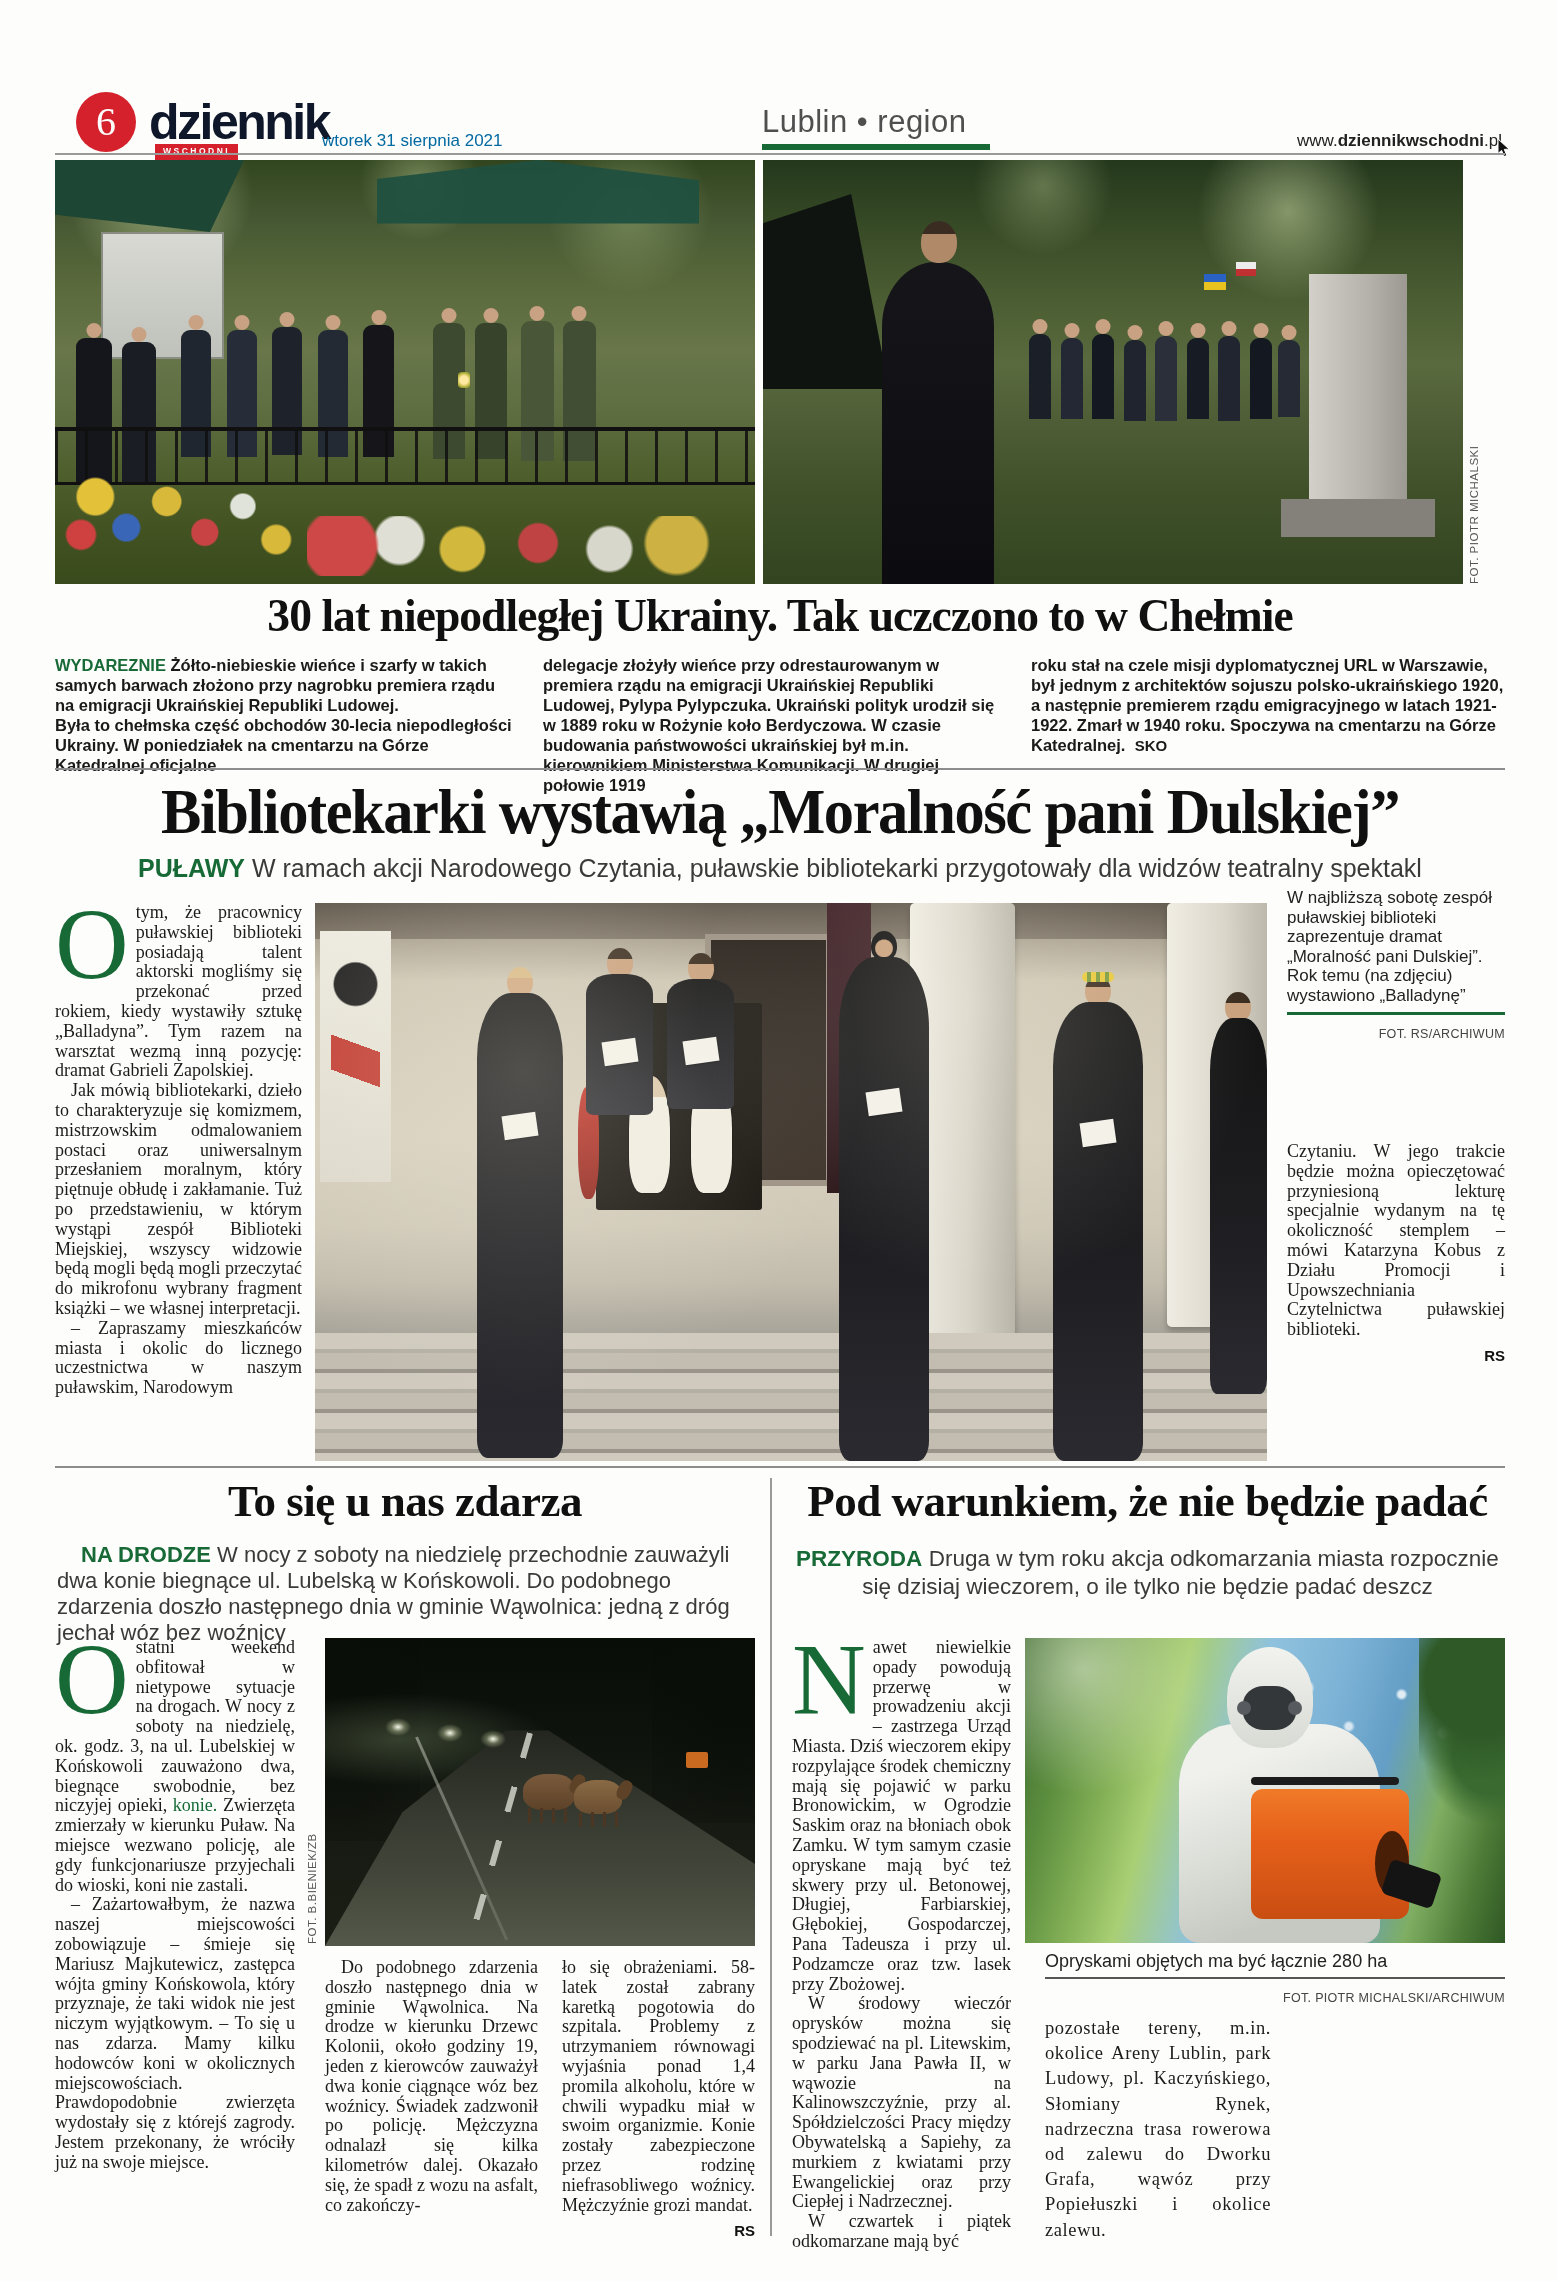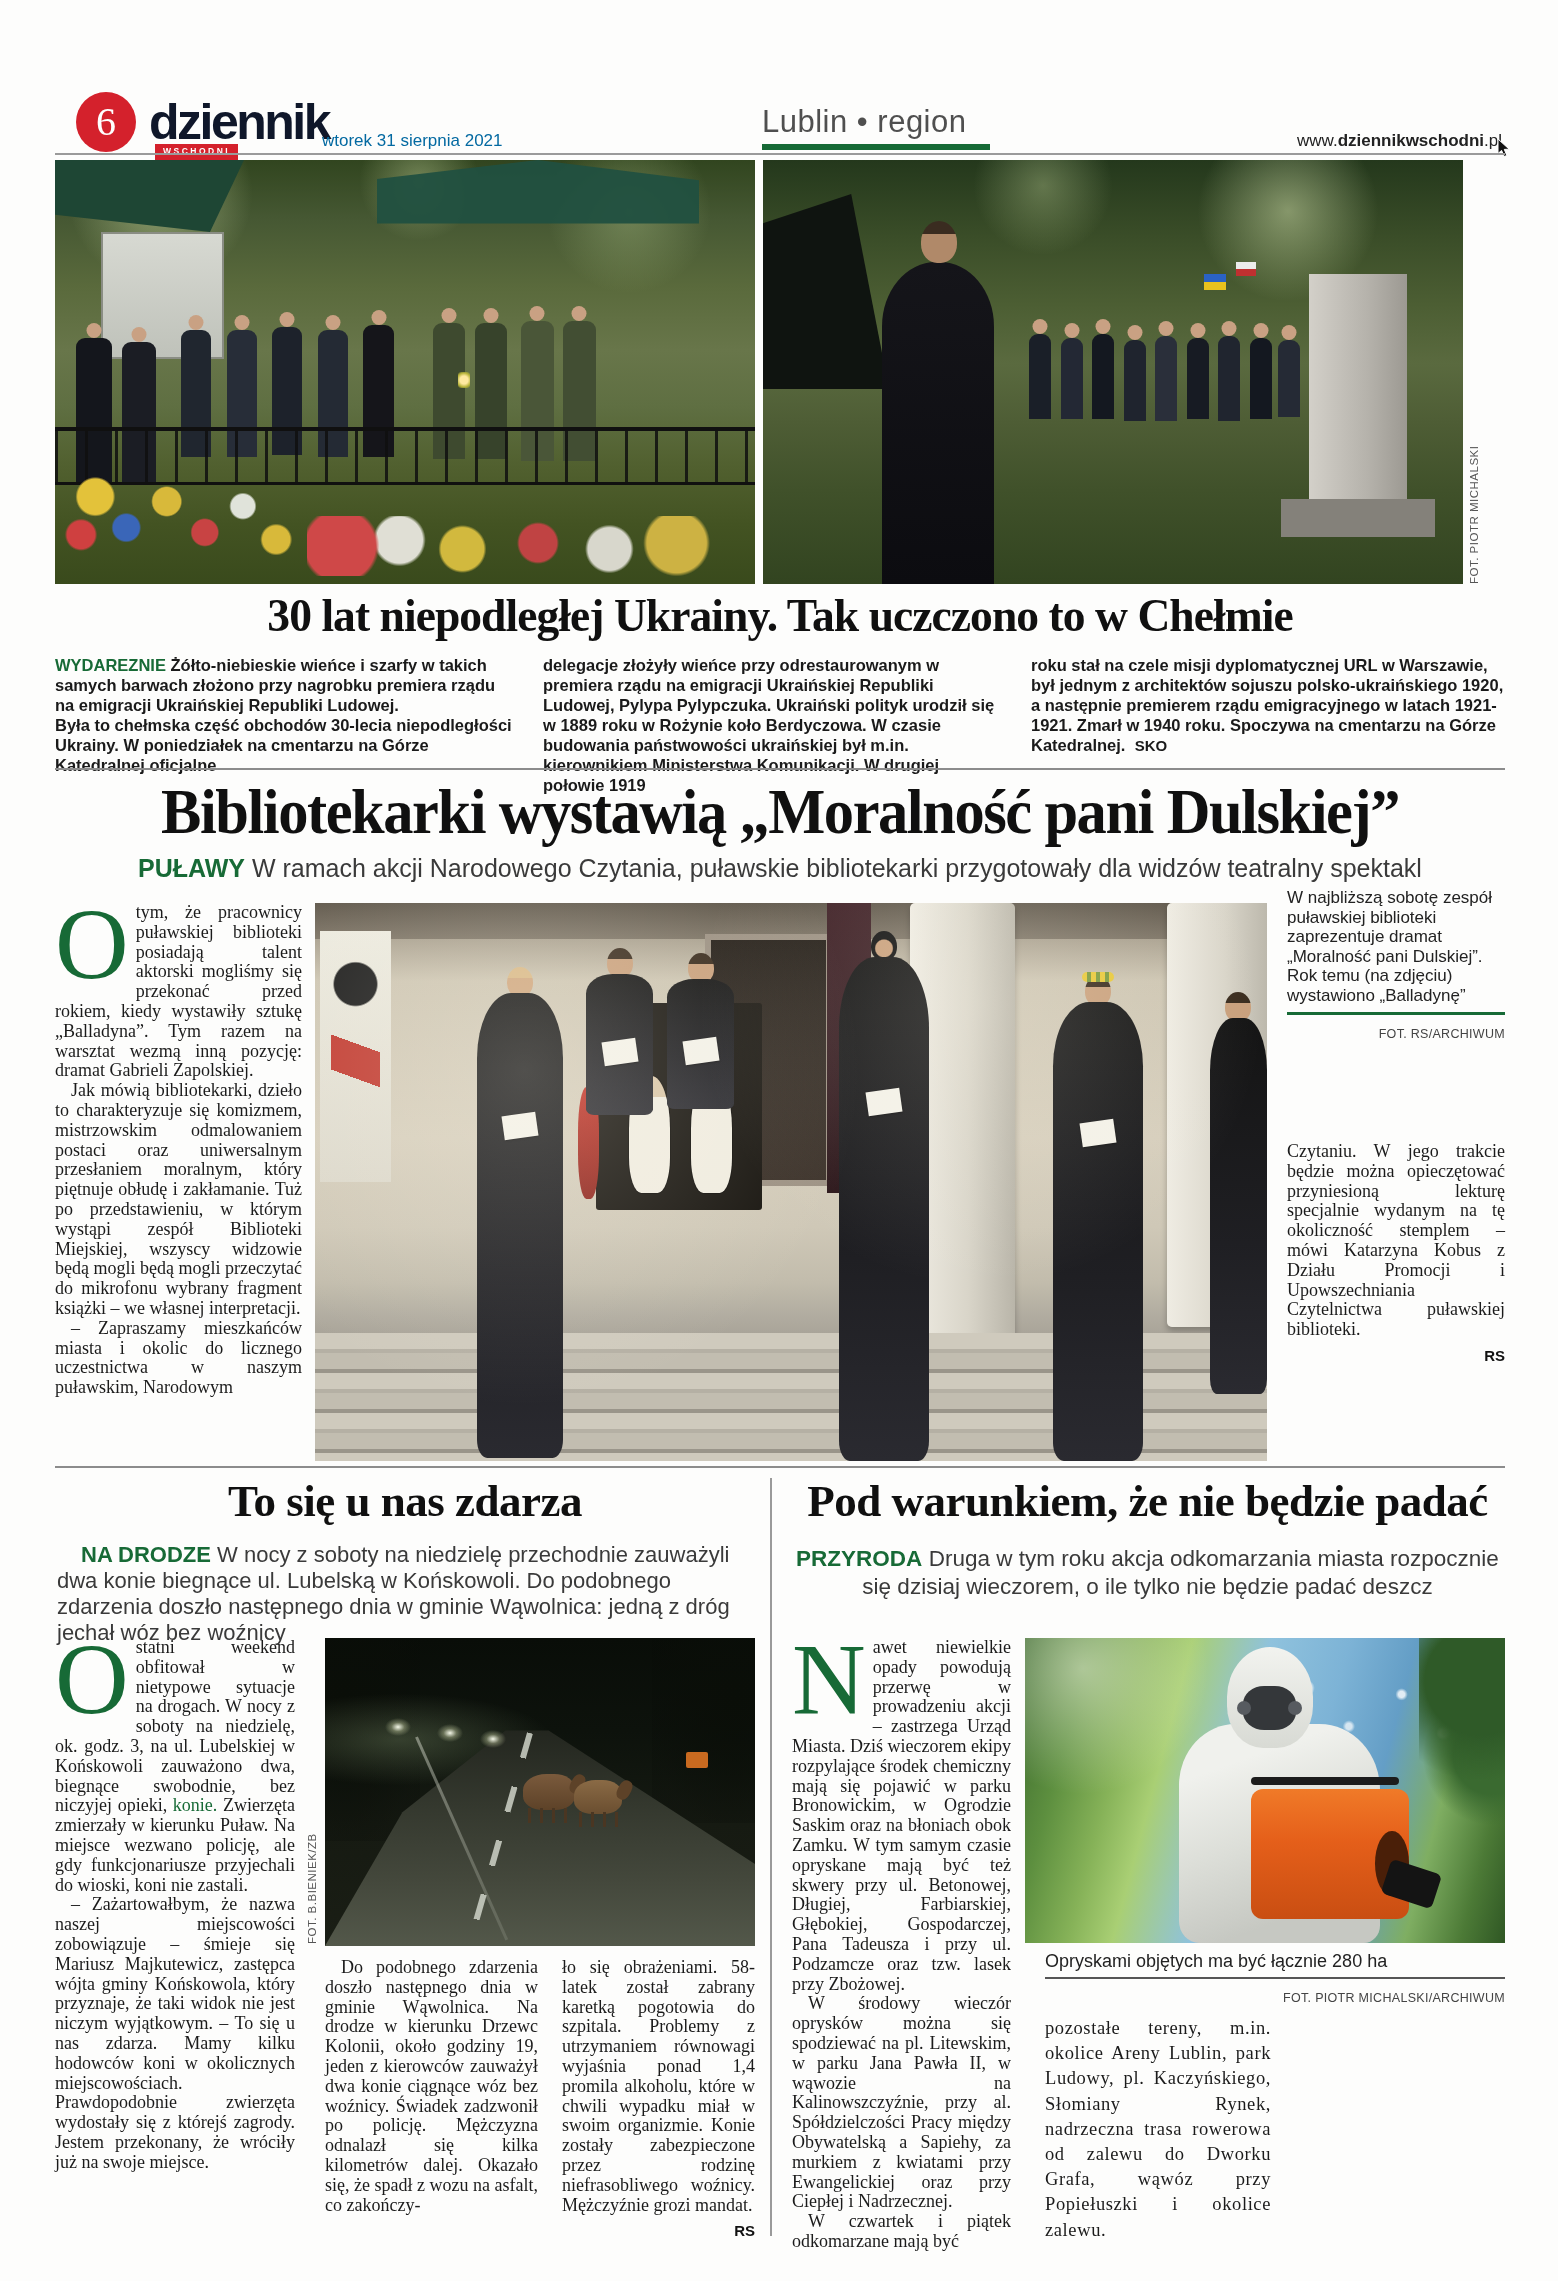--- a/index.html
+++ b/index.html
@@ -269,21 +269,21 @@
 
   <div class="intro" style="left:55px;top:655px;width:462px">
     <p><span class="klabel">WYDAREZNIE</span>
       <span>Żółto-niebieskie wieńce i szarfy w takich samych barwach złożono przy nagrobku premiera rządu na emigracji Ukraińskiej Republiki Ludowej.</span></p>
     <p>Była to chełmska część obchodów 30-lecia niepodległości Ukrainy. W poniedziałek na cmentarzu na Górze Katedralnej oficjalne</p>
   </div>
   <div class="intro" style="left:543px;top:655px;width:462px">
     <p>delegacje złożyły wieńce przy odrestaurowanym w premiera rządu na emigracji Ukraińskiej Republiki Ludowej, Pylypa Pylypczuka. Ukraiński polityk urodził się w 1889 roku w Rożynie koło Berdyczowa. W czasie budowania państwowości ukraińskiej był m.in. kierownikiem Ministerstwa Komunikacji. W drugiej połowie 1919</p>
   </div>
   <div class="intro" style="left:1031px;top:655px;width:474px">
-    <p><span>roku stał na czele misji dyplomatycznej URL w Warszawie, był jednym z architektów sojuszu polsko-ukraińskiego 1920, a następnie premierem rządu emigracyjnego w latach 1921-1921. Zmarł w 1940 roku. Spoczywa na cmentarzu na Górze Katedralnej.</span>&nbsp;&nbsp;<span class="byl-inline">SKO</span></p>
+    <p><span>roku stał na czele misji dyplomatycznej URL w Warszawie, był jednym z architektów sojuszu polsko-ukraińskiego 1920, a następnie premierem rządu emigracyjnego w latach 1921-1922. Zmarł w 1940 roku. Spoczywa na cmentarzu na Górze Katedralnej.</span>&nbsp;&nbsp;<span class="byl-inline">SKO</span></p>
   </div>
 
   <div class="rule" style="left:55px;top:768px;width:1450px;height:2px"></div>
 
   <div class="h-serif" style="left:55px;top:778px;width:1450px;font-size:63px;letter-spacing:-1.5px;transform:scaleX(.96)">Bibliotekarki wystawią „Moralność pani Dulskiej”</div>
   <div class="kicker" style="left:55px;top:854px;width:1450px;text-align:center;font-size:25px"><span class="klabel">PUŁAWY</span>
     <span>W ramach akcji Narodowego Czytania, puławskie bibliotekarki przygotowały dla widzów teatralny spektakl</span></div>
 
   <div class="body-text" style="left:55px;top:903px;width:247px">
     <p><span class="dc">O</span><span>tym, że pracownicy puławskiej biblioteki posiadają talent aktorski mogliśmy się przekonać przed rokiem, kiedy wystawiły sztukę „Balladyna”. Tym razem na warsztat wezmą inną pozycję: dramat Gabrieli Zapolskiej.</span></p>

